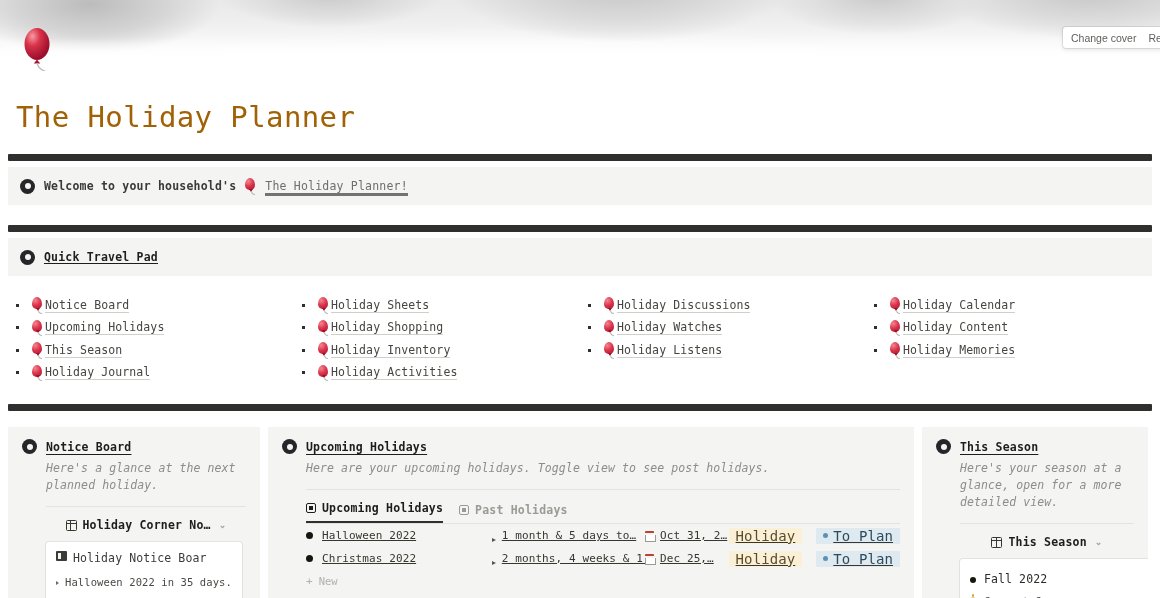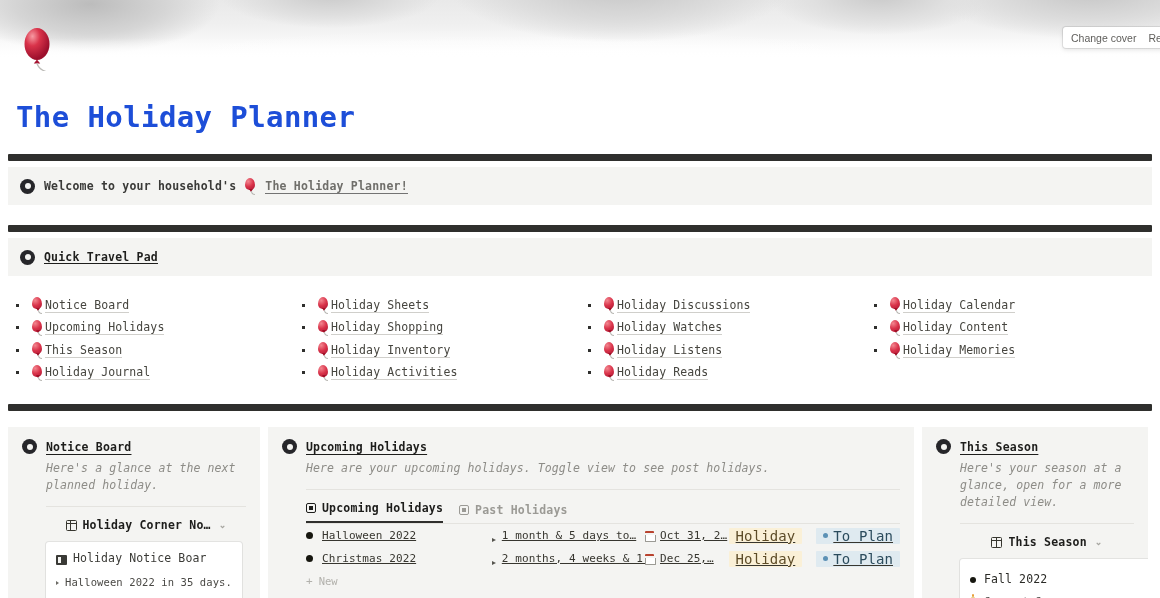--- a/index.html
+++ b/index.html
@@ -85,23 +85,23 @@
   
   .content {
     position: absolute;
     top: 60px; left: 0;
     width: 1160px;
   }
 
   .title {
     margin: 40px 0 16px 16px;
     font-size: 29px;
-    font-weight: bold;
+    font-weight: normal;
     letter-spacing: 0.4px;
-    color: #1d4ed8;
+    color: #a16207;
     line-height: 34px;
   }
 
   
   .rule {
     margin: 20px 8px 0 8px;
     height: 7px;
     background: #2f2f2d;
     border-radius: 1px;
   }
@@ -119,22 +119,22 @@
   .callout-text {
     font-size: 11.5px;
     font-weight: bold;
     color: #1e1e1c;
     letter-spacing: 0.2px;
     white-space: nowrap;
   }
   .callout-text .plain { color: #3a3a38; font-weight: bold; }
   .callout-text .muted {
     color: #6f6e6a;
-    font-weight: bold;
-    border-bottom: 1px solid #737373;
+    font-weight: normal;
+    border-bottom: 3px solid #737373;
   }
   .callout-link {
     font-size: 11.5px;
     font-weight: bold;
     color: #1e1e1c;
     letter-spacing: 0.2px;
     text-decoration: underline;
     text-underline-offset: 2px;
   }
 
@@ -314,21 +314,21 @@
     margin: 10px 0 0 24px;
     width: 196px;
     background: #ffffff;
     border-radius: 3px;
     box-shadow: 0 0 0 1px rgba(15,15,15,0.07), 0 1px 2px rgba(15,15,15,0.06);
     padding: 9px 10px 10px 10px;
     overflow: hidden;
   }
   .gallery-title {
     display: flex;
-    align-items: flex-end;
+    align-items: flex-start;
     gap: 6px;
     font-size: 11.5px;
     color: #3a3a36;
     white-space: nowrap;
     letter-spacing: 0.1px;
     margin-bottom: 7px;
   }
   .icon-board {
     flex: none;
     width: 11px; height: 10px;
@@ -688,31 +688,20 @@
         <div class="link-row">
           <span class="bullet">
               <i></i>
             </span>
           <span class="balloon">
               <span class="body"></span>
               <span class="tie"></span>
               <span class="string"></span>
             </span>
           <span class="link-label">Holiday Listens</span>
-        </div>
-        <div class="link-row">
-          <span class="bullet">
-              <i></i>
-            </span>
-          <span class="balloon">
-              <span class="body"></span>
-              <span class="tie"></span>
-              <span class="string"></span>
-            </span>
-          <span class="link-label">Holiday Reads</span>
         </div>
       </div>
 
       <div class="col">
         <div class="link-row">
           <span class="bullet">
               <i></i>
             </span>
           <span class="balloon">
               <span class="body"></span>

